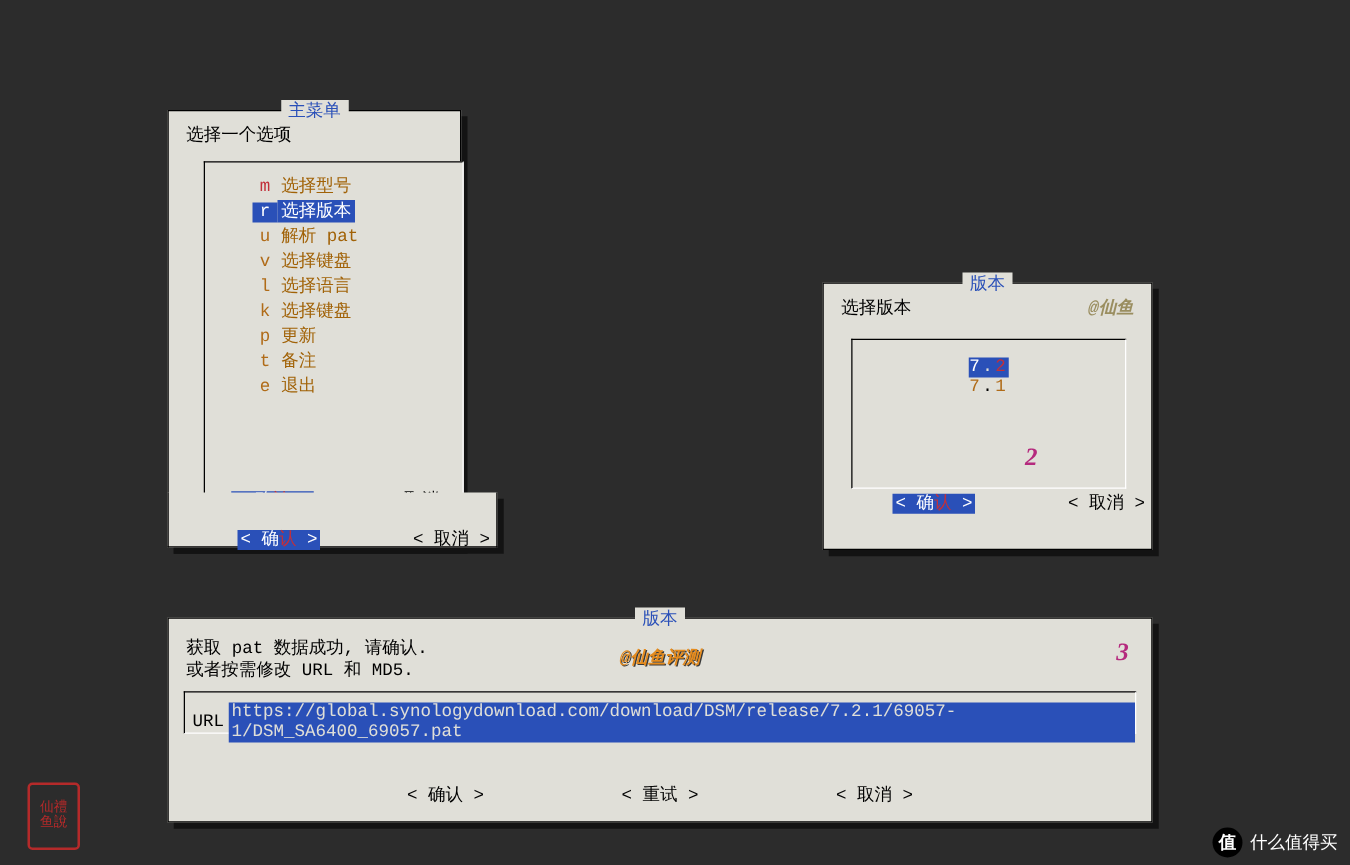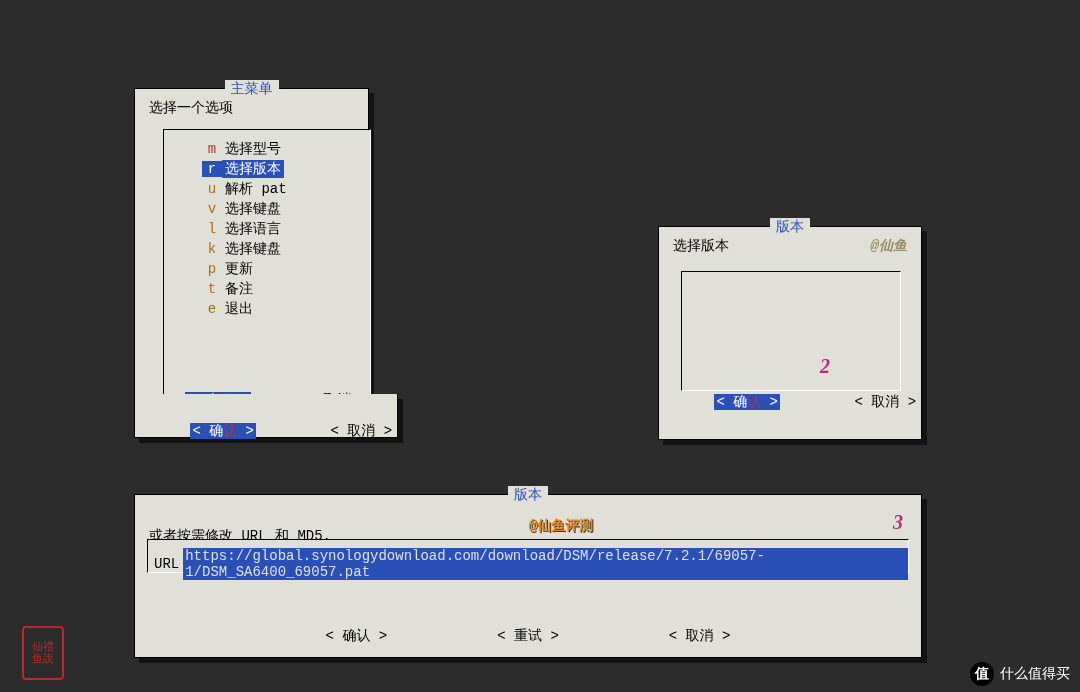--- a/index.html
+++ b/index.html
@@ -48,21 +48,21 @@
     height: 20px;
     padding: 0 4px;
   }
   .menu-row .keych {
     width: 20px;
     text-align: center;
   }
   .keych.red { color: #c2303a; }
   .keych.amber { color: #b06b18; }
   .menu-row .lbl {
-    color: #000000;
+    color: #a16207;
     padding: 0 3px;
   }
   .menu-row.sel .lbl {
     background: #2a50b8;
     color: #fff;
   }
   .menu-row.sel .keych.red {
     background: #2a50b8;
     color: #fff;
   }
@@ -169,23 +169,23 @@
   .ver-sel .v-dot { color: #e0dfd8; }
   .ver-sel .v-minor { color: #c2303a; }
   .ver-unsel .v-int { color: #b06b18; }
   .ver-unsel .v-dot { color: #000; }
   .ver-unsel .v-minor { color: #b06b18; }
   .watermark-center {
     position: absolute;
     left: 50%;
     transform: translateX(-50%);
     font-weight: bold;
+    font-style: italic;
     color: #e58b1d;
     text-shadow: 1px 1px 0 #3a3a3a;
-    margin-left: 33px;
   }
 </style>
 </head>
 <body>
 
 <div class="dialog" style="left:134px; top:88px; width:235px; height:350px;">
   <span class="title">主菜单</span>
   <div class="prompt">选择一个选项</div>
 
   <div class="inner-box" style="left:28px; top:40px; width:208px; height:306px;">
@@ -255,44 +255,49 @@
     </span>
   </div>
 </div>
 
 <div class="dialog" style="left:658px; top:226px; width:264px; height:214px;">
   <span class="title">版本</span>
   <div class="prompt">选择版本</div>
   <span class="watermark" style="right:14px; top:10px;font-style:italic;">@仙鱼</span>
 
   <div class="inner-box" style="left:22px; top:44px; width:220px; height:120px;">
+    <div style="padding-top:14px;" id="ver-rows">
+        <div class="ver-opt"><span class="ver-sel"><span class="v-int">7</span><span class="v-dot">.</span><span class="v-minor">2</span></span></div>
+        <div class="ver-opt"><span class="ver-unsel"><span class="v-int">7</span><span class="v-dot">.</span><span class="v-minor">1</span></span></div>
+      </div>
     <span class="annot-num" style="left:138px; bottom:12px;">2</span>
   </div>
 
   <div class="btn-row" style="left:0; right:0; bottom:12px;">
     <span class="btn">
       <span class="btn-focus">&lt; <span class="ok-cn">确</span><span class="ok-en">认</span> &gt;</span>
     </span>
     <span style="width:24px;"></span>
     <span class="btn">
       <span>&lt; </span><span>取消</span><span> &gt;</span>
     </span>
   </div>
 </div>
 
 <div class="dialog" style="left:134px; top:494px; width:788px; height:164px;">
   <span class="title">版本</span>
 
+  <div class="prompt" style="top:14px;">获取 pat 数据成功, 请确认.</div>
   <div class="prompt" style="top:32px;">或者按需修改 URL 和 MD5.</div>
 
   <span class="watermark-center" style="top:22px;">@仙鱼评测</span>
 
   <span class="annot-num" style="right:18px; top:16px;">3</span>
 
-  <div class="inner-box" style="left:12px; top:44px; right:12px; height:34px;">
+  <div class="inner-box" style="left:12px; top:58px; right:12px; height:34px;">
     <div class="url-line" style="left:6px; top:8px;">
       <span class="fld-label">URL </span>
       <span class="fld-val">https://global.synologydownload.com/download/DSM/release/7.2.1/69057-1/DSM_SA6400_69057.pat</span>
     </div>
   </div>
 
   <div class="btn-row" style="left:0; right:0; bottom:12px; gap:110px;">
     <span class="btn">&lt; 确认 &gt;</span>
     <span class="btn">&lt; 重试 &gt;</span>
     <span class="btn">&lt; 取消 &gt;</span>

